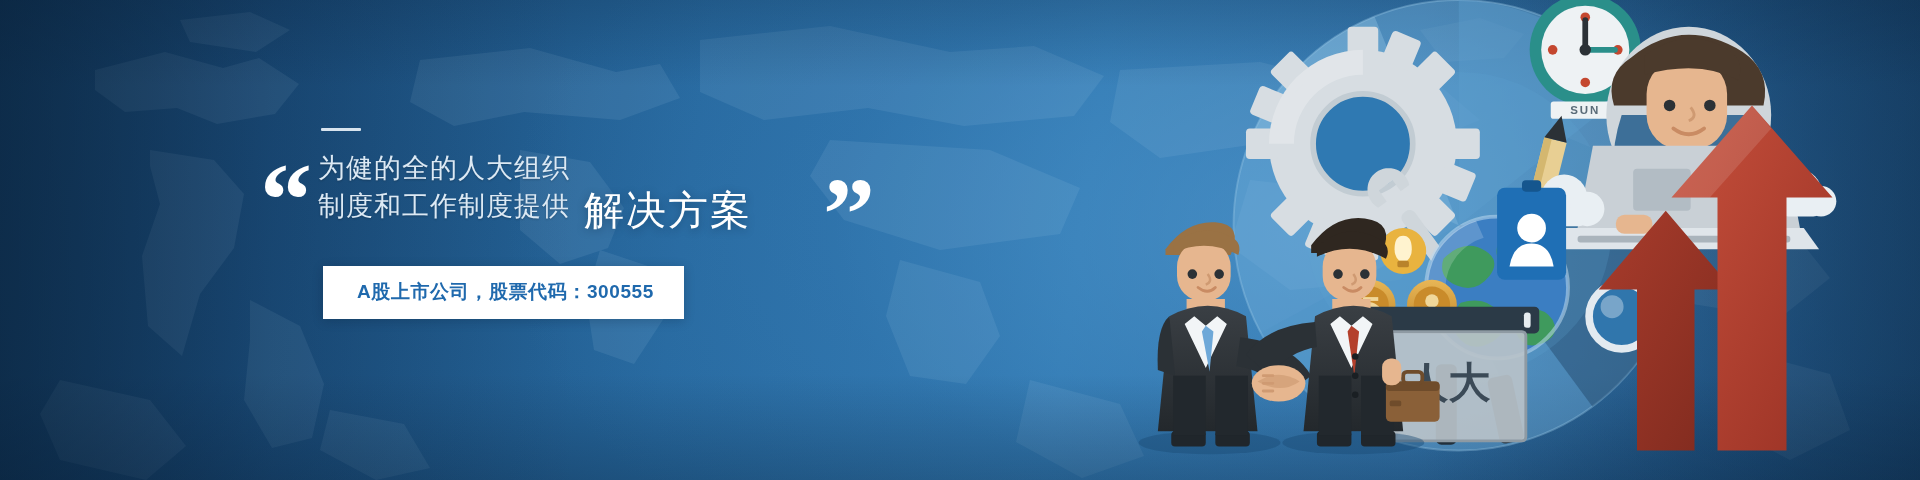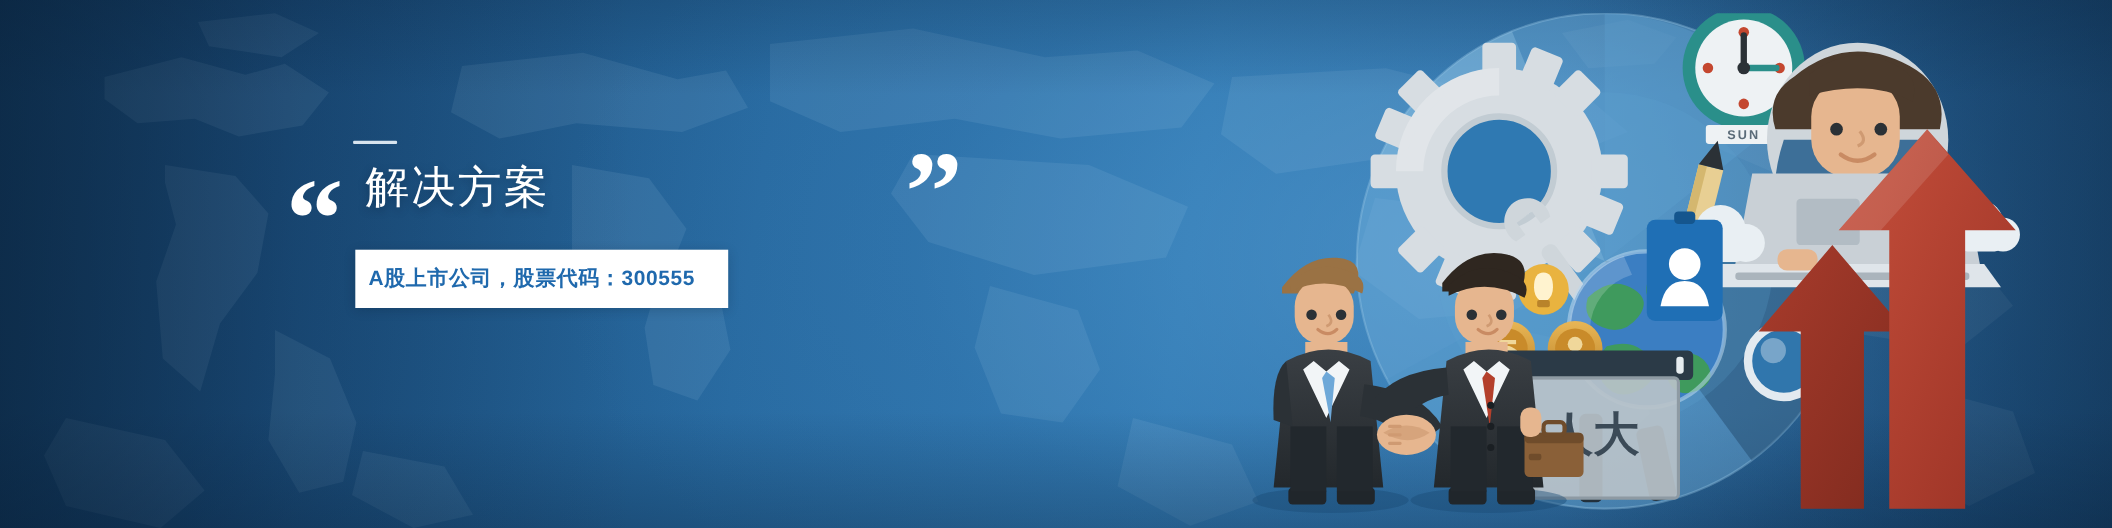--- a/index.html
+++ b/index.html
@@ -79,28 +79,28 @@
     text-shadow:0 2px 8px rgba(4,26,48,.35);
     position:relative;top:2px;
   }
 
   .badge{
     margin-top:38px;margin-left:5px;
     display:inline-block;
     background:#ffffff;
     color:#1f69ad;
     font-size:19px;font-weight:bold;letter-spacing:.6px;
-    padding:13px 30px 14px 12px;
+    padding:13px 30px 14px 34px;
     white-space:nowrap;
     box-shadow:0 2px 10px rgba(3,22,42,.22);
     text-align:center;
   }
 
   
-  .art{position:absolute;right:0;top:12px;width:980px;height:460px;z-index:4;}
+  .art{position:absolute;right:0;top:0;width:980px;height:460px;z-index:4;}
   .art svg{display:block;width:100%;height:100%;}
 </style>
 </head>
 <body>
 
 <div id="banner">
 
   <svg class="worldmap" viewBox="0 0 1920 480" preserveAspectRatio="xMidYMid slice" aria-hidden="true">
     <g fill="#bcdcf2" opacity="0.75">
       <path d="M95 70 l70 -18 58 16 36 -10 40 26 -24 30 -58 10 -40 -16 -52 4 -30 -22z"></path>
@@ -377,20 +377,24 @@
   <div class="vignette"></div>
 
   <div class="copy">
 
 
     <div class="rule"></div>
 
     <div class="headline-row">
       <span class="qmark qopen">“</span>
 
+      <div class="sub">
+        <div>为健的全的人大组织</div>
+        <div>制度和工作制度提供</div>
+      </div>
 
       <div class="bigtitle">解决方案</div>
 
       <span class="qmark qclose">”</span>
     </div>
 
     <div class="badge">A股上市公司，股票代码：300555</div>
   </div>
 
 </div>

